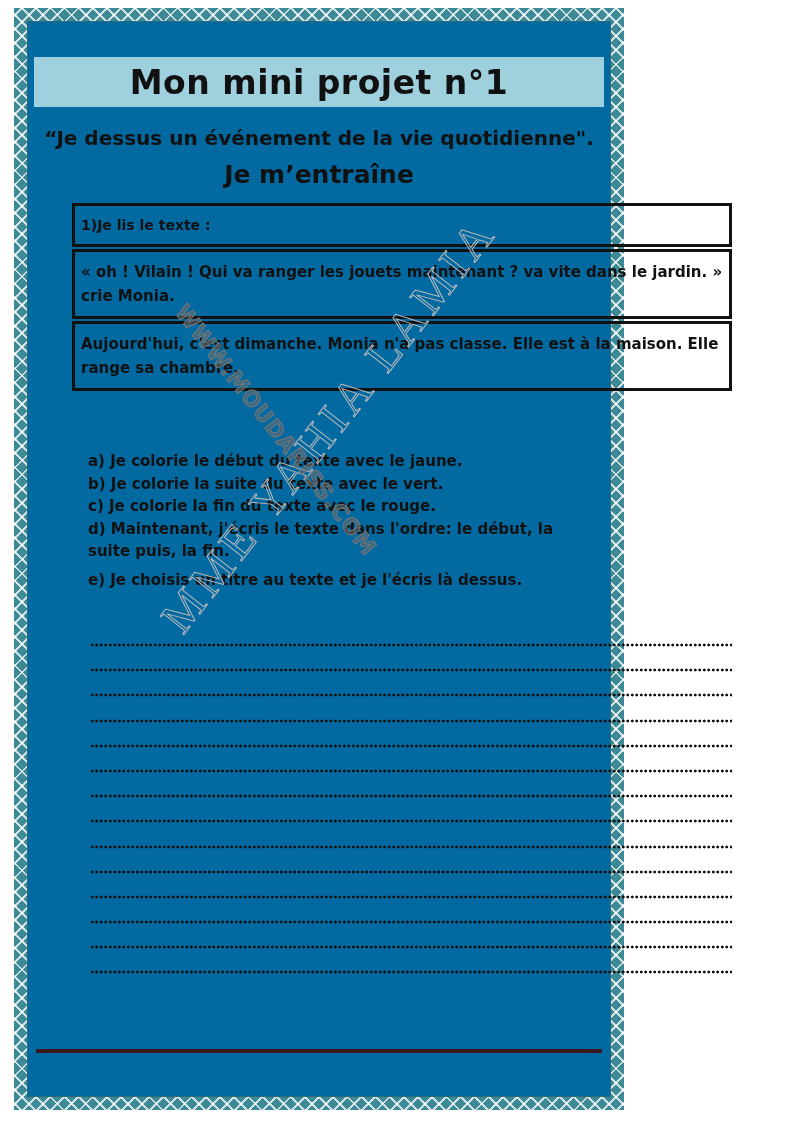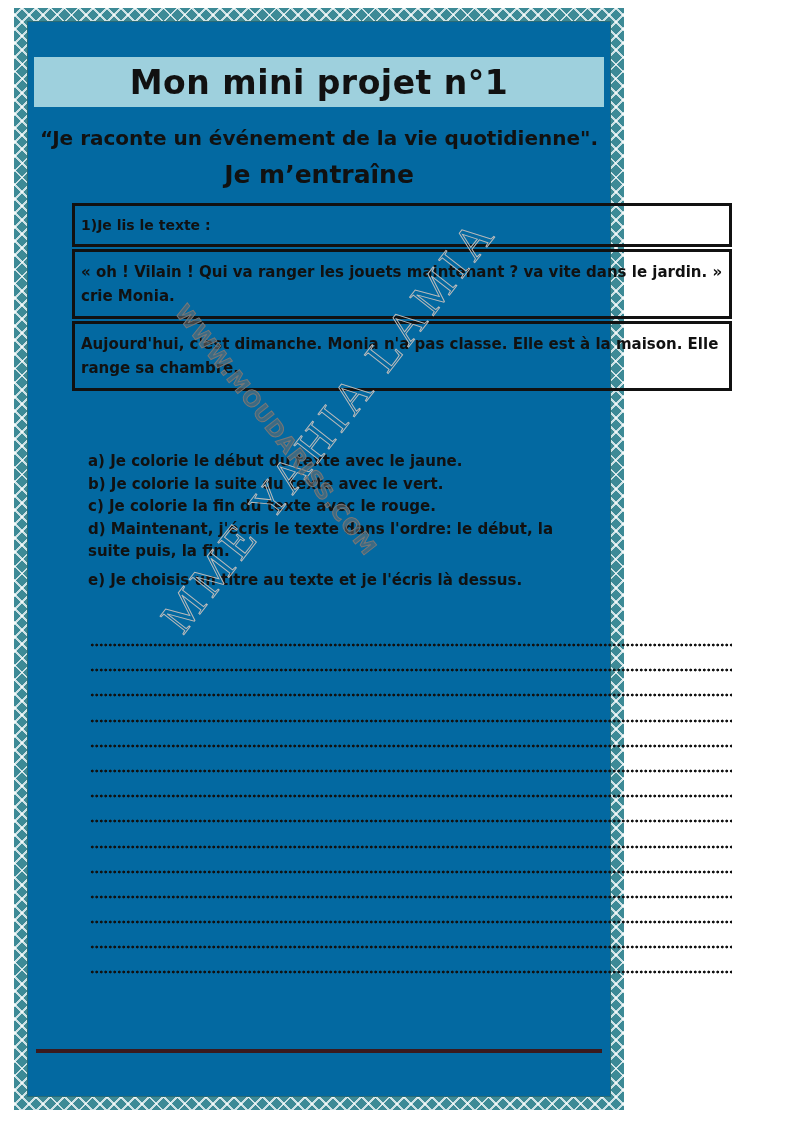--- a/index.html
+++ b/index.html
@@ -94,21 +94,21 @@
 </head>
 <body>
 
 <div class="frame">
   <div class="inner">
 
     <div class="title-band">
       <h1>Mon mini projet n°1</h1>
     </div>
 
-    <div class="subtitle">“Je raconte un événement de la vie quotidienne".</div>
+    <div class="subtitle">“Je dessus un événement de la vie quotidienne".</div>
     <div class="heading2">Je m’entraîne</div>
 
     <div class="boxes">
       <div class="box label">1)Je lis le texte :</div>
       <div class="box">«  oh ! Vilain ! Qui va ranger les jouets maintenant ? va vite dans le jardin. » crie Monia.</div>
       <div class="box">Aujourd'hui, c'est dimanche. Monia n'a pas classe. Elle est à la maison. Elle range sa chambre.</div>
     </div>
 
     <div class="questions">
       <p class="q">a) Je colorie le début du texte avec le jaune.</p>

